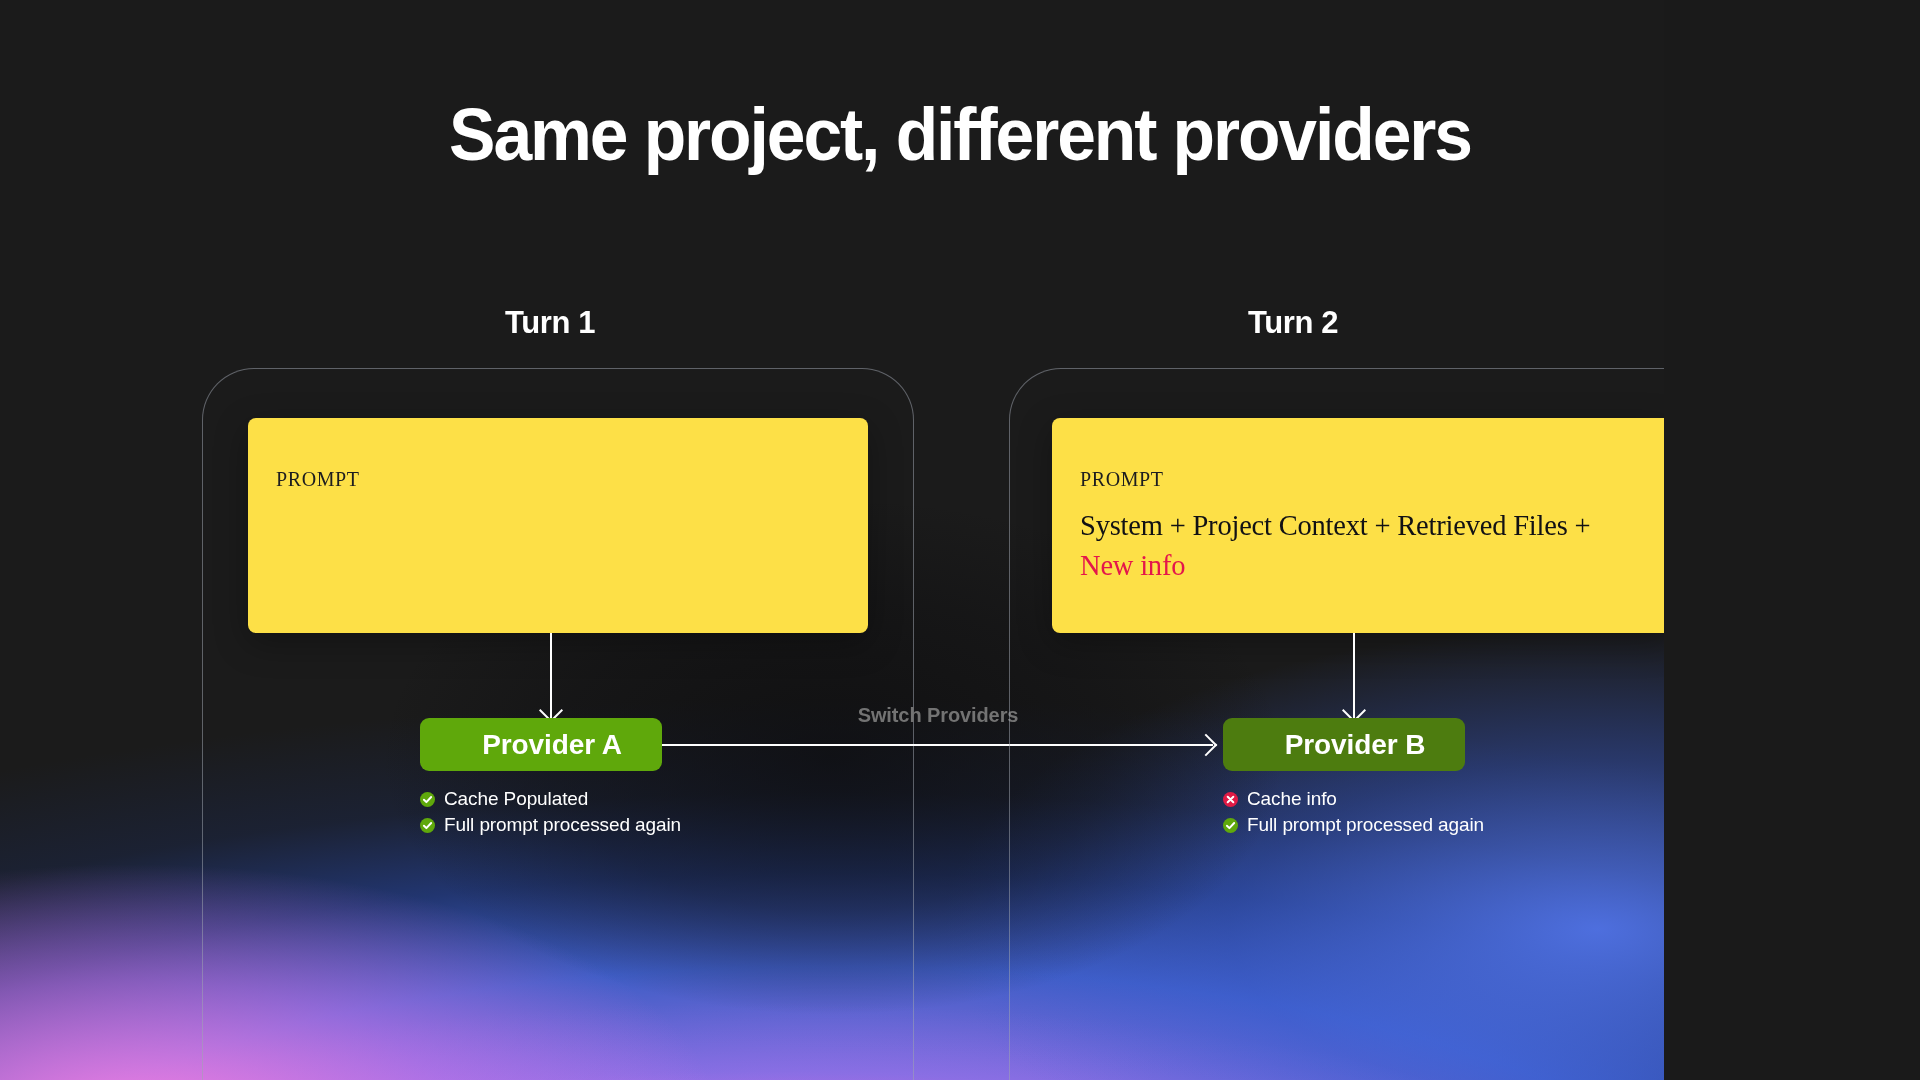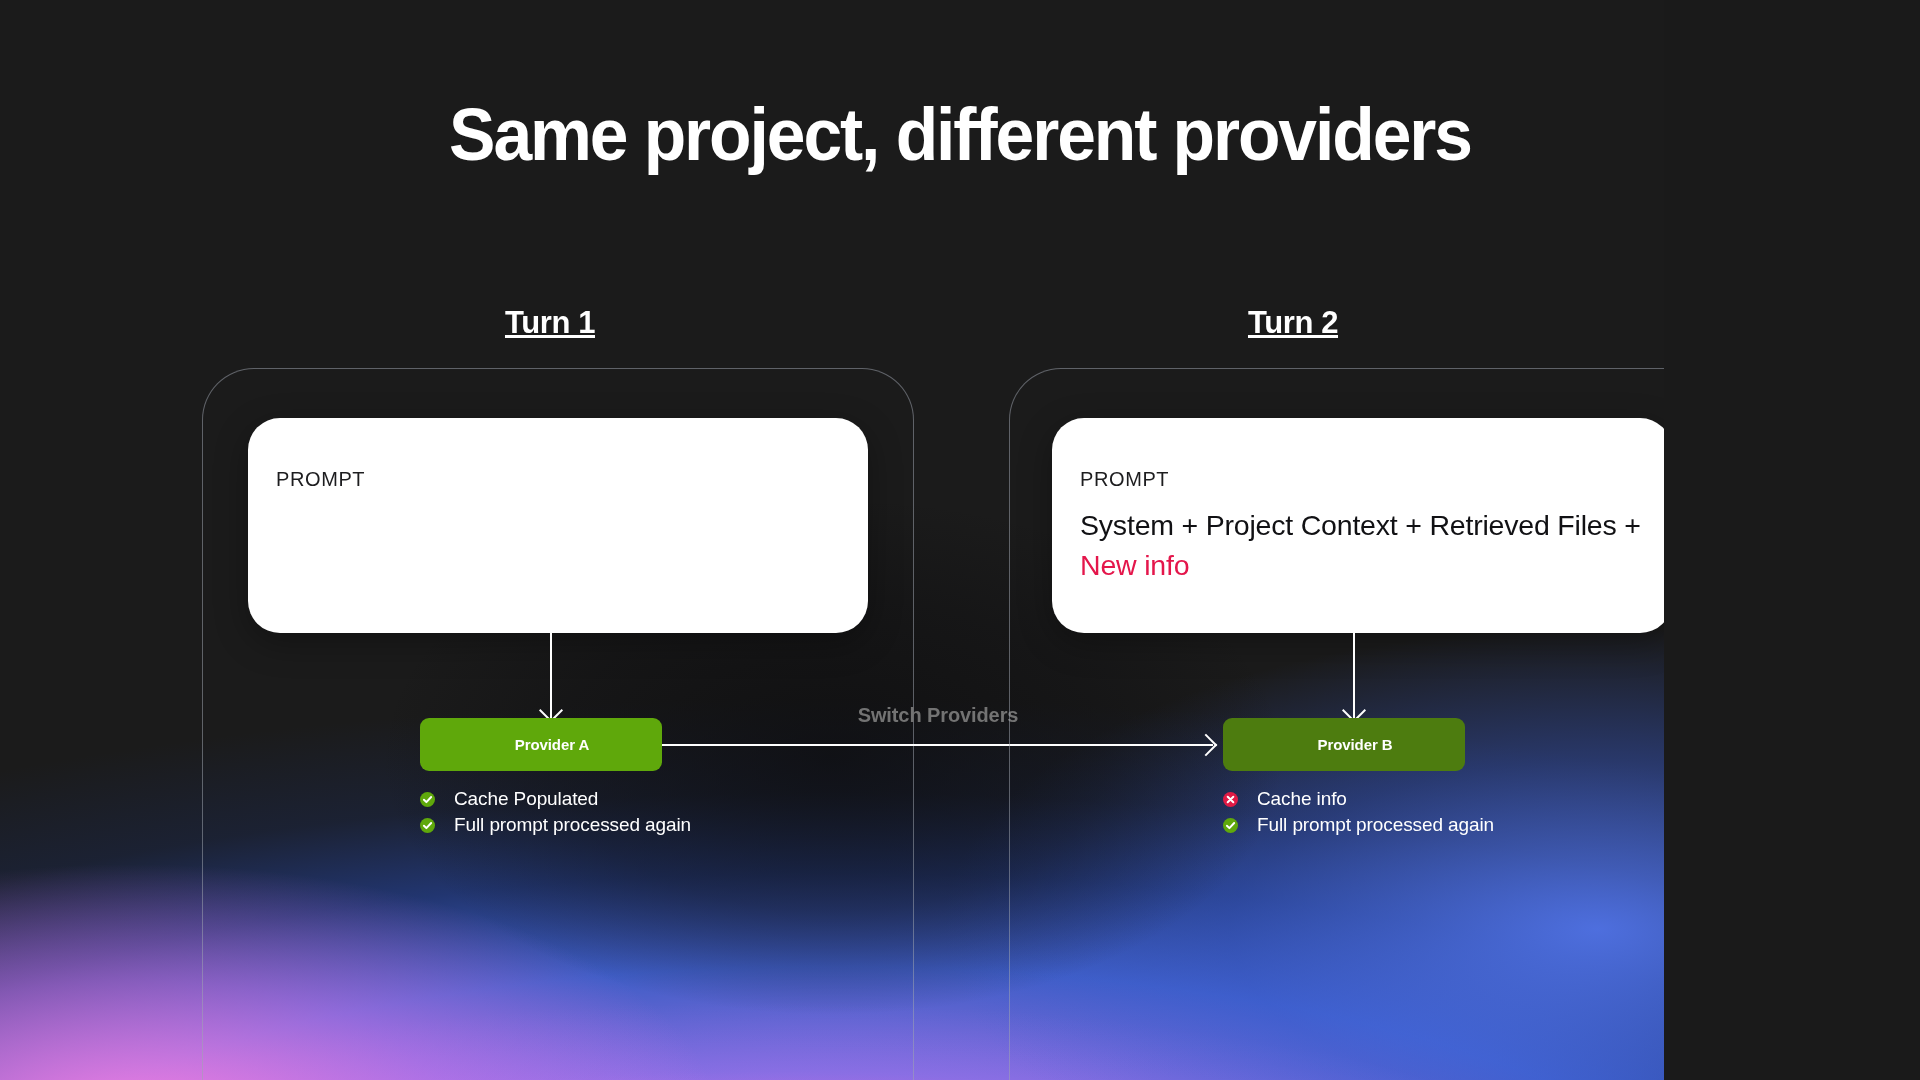--- a/index.html
+++ b/index.html
@@ -101,42 +101,42 @@
 
   
   .turn-label {
     position:absolute;
     color:#ffffff;
     font-size:31px;
     font-weight:700;
     letter-spacing:-0.4px;
     white-space:nowrap;
     transform:translateX(-50%);
-    text-decoration:underline;
   }
   .turn-label.l1 { left:550px; top:305px; }
   .turn-label.l2 { left:1293px; top:305px; }
 
   
   .panel {
     position:absolute;
     border:1px solid rgba(160,166,176,0.52);
     border-bottom:none;
     border-radius:52px 52px 0 0;
     background:transparent;
   }
   .panel.p1 { left:202px;  top:368px; width:712px;  height:720px; }
   .panel.p2 { left:1009px; top:368px; width:712px;  height:720px; }
 
   
   .prompt-card {
     position:absolute;
-    background:#ffffff;
-    border-radius:32px;
+    background:#fde047;
+    border-radius:8px;
     box-shadow:0 10px 34px rgba(0,0,0,0.30);
+    font-family:Liberation Serif, serif;
   }
   .prompt-card.c1 { left:248px;  top:418px; width:620px; height:215px; }
   .prompt-card.c2 { left:1052px; top:418px; width:620px; height:215px; }
 
   .prompt-kicker {
     position:absolute;
     left:28px; top:50px;
     font-size:20px;
     color:#1d1d1f;
     letter-spacing:0.6px;
@@ -168,21 +168,21 @@
     transform-origin:center;
   }
 
   
   .provider-btn {
     position:absolute;
     height:53px;
     border-radius:9px;
     display:flex; align-items:center; justify-content:center;
     color:#ffffff;
-    font-size:15px;
+    font-size:28px;
     font-weight:700;
     letter-spacing:-0.1px;
     padding-left:22px;
   }
   .provider-btn.pa { left:420px;  top:718px; width:242px; background:#5FA80B; }
   .provider-btn.pb { left:1223px; top:718px; width:242px; background:#4d7c0f; }
 
   
   .h-arrow {
     position:absolute;
@@ -211,21 +211,21 @@
   }
 
   
   .status-list { position:absolute; }
   .status-list.s1 { left:420px;  top:786px; }
   .status-list.s2 { left:1223px; top:786px; }
 
   .status-item {
     display:flex;
     align-items:center;
-    gap:19px;
+    gap:9px;
     height:26px;
     color:#ffffff;
     font-size:19px;
     font-weight:400;
     letter-spacing:-0.1px;
     white-space:nowrap;
   }
   .status-ico {
     width:15px; height:15px;
     flex:0 0 15px;

